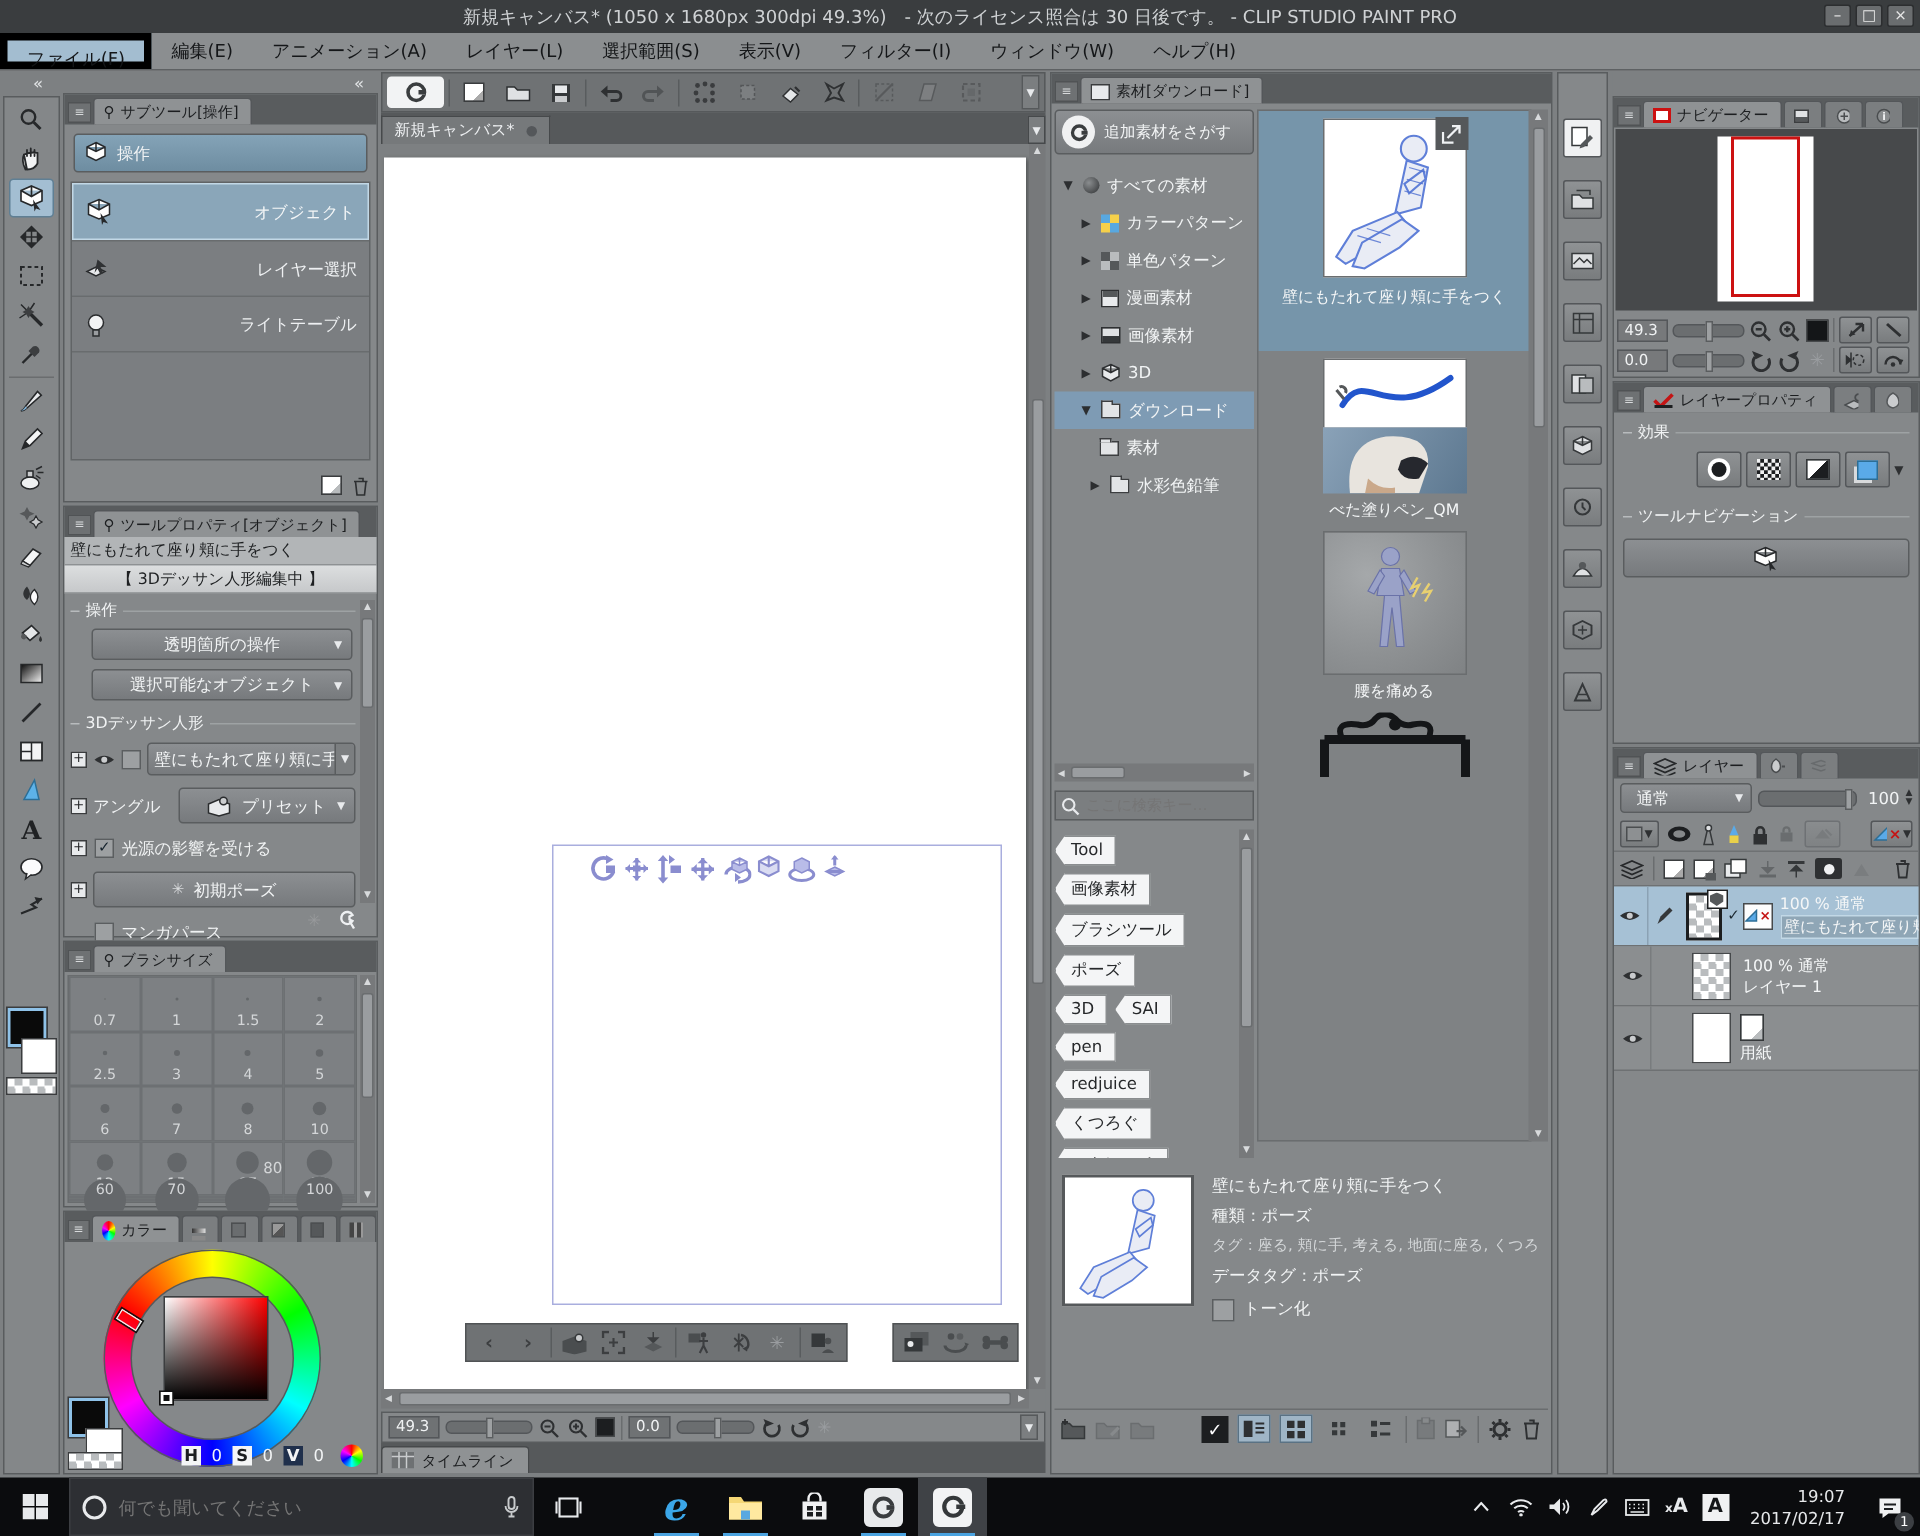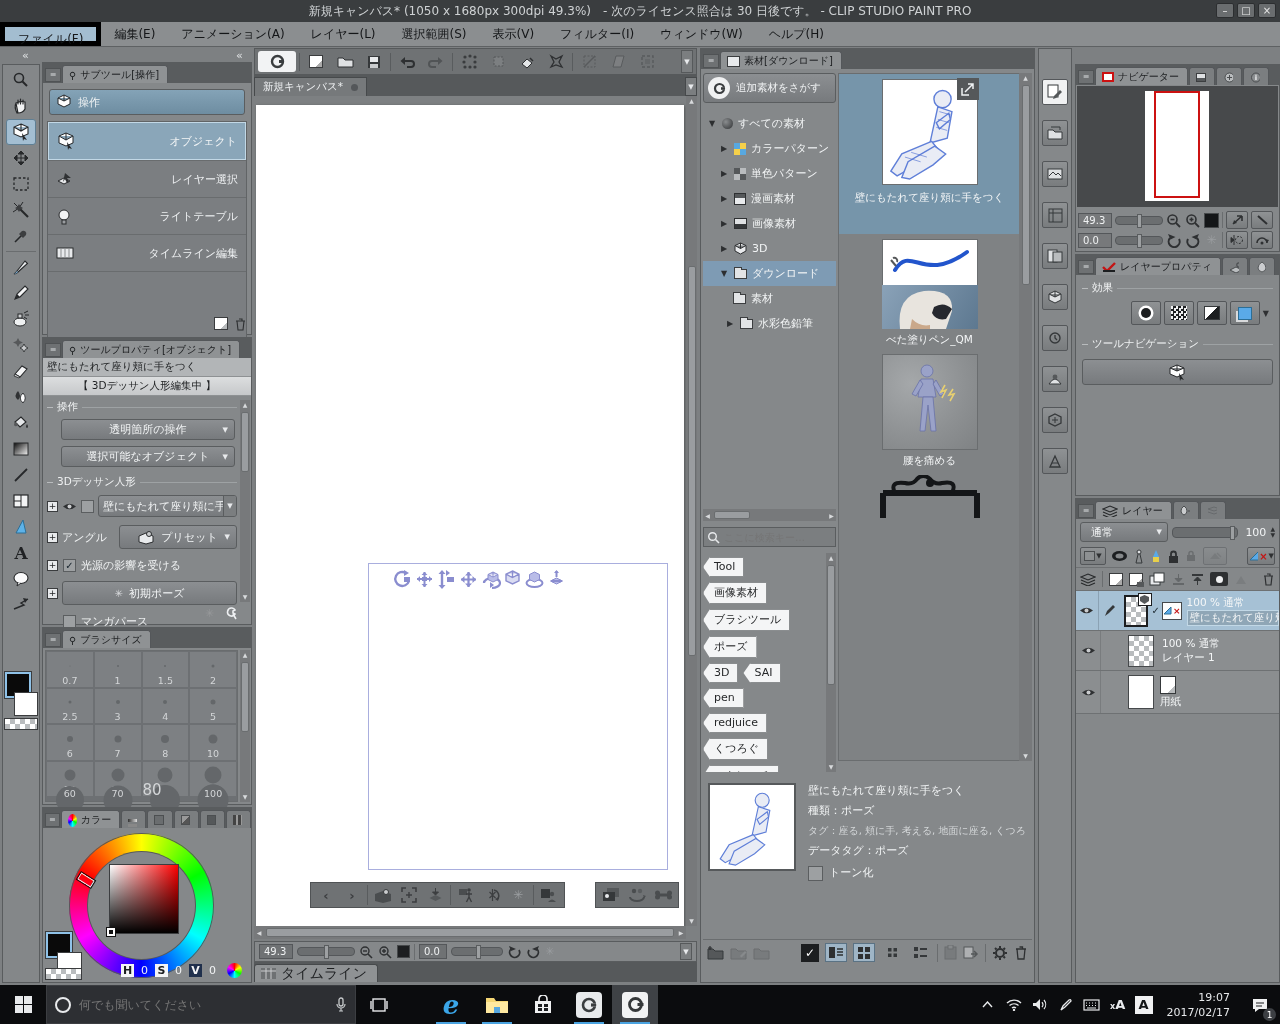--- a/index.html
+++ b/index.html
@@ -276,27 +276,20 @@
           </svg>
         <span style="color:#eef0f2">レイヤー選択</span>
       </div>
       <div style="height:37px;background:#7b7e81;border-top:1px solid #696c6e;display:flex;align-items:center;justify-content:space-between;padding:0 8px">
         <svg width="16" height="17">
             <circle cx="8" cy="7" r="5" fill="#f2f3f4" stroke="#2a2c2e"></circle>
             <rect x="6" y="12" width="4" height="4" fill="#9a9da0" stroke="#2a2c2e"></rect>
           </svg>
         <span style="color:#eef0f2">ライトテーブル</span>
       </div>
-      <div style="height:37px;background:#7b7e81;border-top:1px solid #696c6e;display:flex;align-items:center;justify-content:space-between;padding:0 8px">
-        <svg width="18" height="14">
-            <rect x="1" y="2" width="16" height="10" fill="#e8eaec" stroke="#2a2c2e"></rect>
-            <path d="M5 2 V12 M9 2 V12 M13 2 V12" stroke="#8a8d8f"></path>
-          </svg>
-        <span style="color:#eef0f2">タイムライン編集</span>
-      </div>
       <div style="height:72px;background:#7b7e81;border-top:1px solid #696c6e"></div>
     </div>
     <div style="position:absolute;right:4px;bottom:3px;display:flex;gap:6px">
       <span class="icon12" style="background:linear-gradient(135deg,#fff 70%,#b8bbbd 70%)"></span>
       <svg width="13" height="14">
           <path d="M3 4 h7 l-1 9 h-5Z M2 4 h9 M5 2 h3 v2" fill="none" stroke="#2e3032" stroke-width="1.1"></path>
         </svg>
     </div>
   </div>
 
@@ -476,21 +469,21 @@
       <div style="border:1px solid #6d7073;position:relative">
           <i style="position:absolute;left:50%;top:42%;transform:translate(-50%,-50%);background:#64676a;border-radius:50%;width:28px;height:28px"></i>
           <span style="position:absolute;bottom:1px;width:100%;text-align:center;color:#d4d6d8;font-size:9.5px">60</span>
         </div>
       <div style="border:1px solid #6d7073;position:relative">
           <i style="position:absolute;left:50%;top:42%;transform:translate(-50%,-50%);background:#64676a;border-radius:50%;width:29px;height:29px"></i>
           <span style="position:absolute;bottom:1px;width:100%;text-align:center;color:#d4d6d8;font-size:9.5px">70</span>
         </div>
       <div style="border:1px solid #6d7073;position:relative">
           <i style="position:absolute;left:50%;top:42%;transform:translate(-50%,-50%);background:#64676a;border-radius:50%;width:30px;height:30px"></i>
-          <span style="position:absolute;bottom:1px;width:100%;text-align:left;color:#d4d6d8;font-size:15px">80</span>
+          <span style="position:absolute;bottom:15px;width:100%;text-align:right;color:#d4d6d8;font-size:10px">80</span>
         </div>
       <div style="border:1px solid #6d7073;position:relative">
           <i style="position:absolute;left:50%;top:42%;transform:translate(-50%,-50%);background:#64676a;border-radius:50%;width:31px;height:31px"></i>
           <span style="position:absolute;bottom:1px;width:100%;text-align:center;color:#d4d6d8;font-size:9.5px">100</span>
         </div>
     </div>
     <div class="vsb" style="position:absolute;right:1px;top:22px;bottom:2px">
       <span class="arr">▲</span>
         <span class="thumb" style="height:70px;margin-top:2px"></span>
         <span class="arr" style="margin-top:auto">▼</span>
@@ -831,21 +824,21 @@
           <path d="M11 4 a5 5 0 1 1 -8 1" fill="none" stroke="#2e3032" stroke-width="1.8"></path>
           <path d="M13 1 l-2 5 -5 -2Z" fill="#2e3032"></path>
         </svg>
       <span style="color:#9a9da0;font-size:11px">✳</span>
       <span style="margin-left:auto;width:12px;height:17px;background:#7b7e80;border:1px solid #56595b;display:flex;align-items:center;justify-content:center">
           <span class="ddarrow">▼</span>
         </span>
     </div>
 
     <div class="abs" style="left:0;top:914px;width:443px;height:20px;background:#56595b;display:flex;align-items:flex-end">
-      <span style="background:#8f9294;color:#1c1e20;font-size:14px;height:18px;padding:2px 10px 2px 6px;display:flex;align-items:center;gap:5px;border-radius:3px 3px 0 0;border:1px solid #46494b;border-bottom:none">
+      <span style="background:#8f9294;color:#1c1e20;font-size:10px;height:18px;padding:2px 10px 2px 6px;display:flex;align-items:center;gap:5px;border-radius:3px 3px 0 0;border:1px solid #46494b;border-bottom:none">
         <svg width="15" height="11">
             <rect x="0" y="0" width="15" height="11" fill="#6e7173"></rect>
             <path d="M0 3 H15 M5 0 V11 M10 0 V11" stroke="#caccce"></path>
           </svg>
         <span>タイムライン</span>
       </span>
     </div>
   </div>
 
   <div class="abs panel" style="left:700px;top:48px;width:335px;height:935px">

